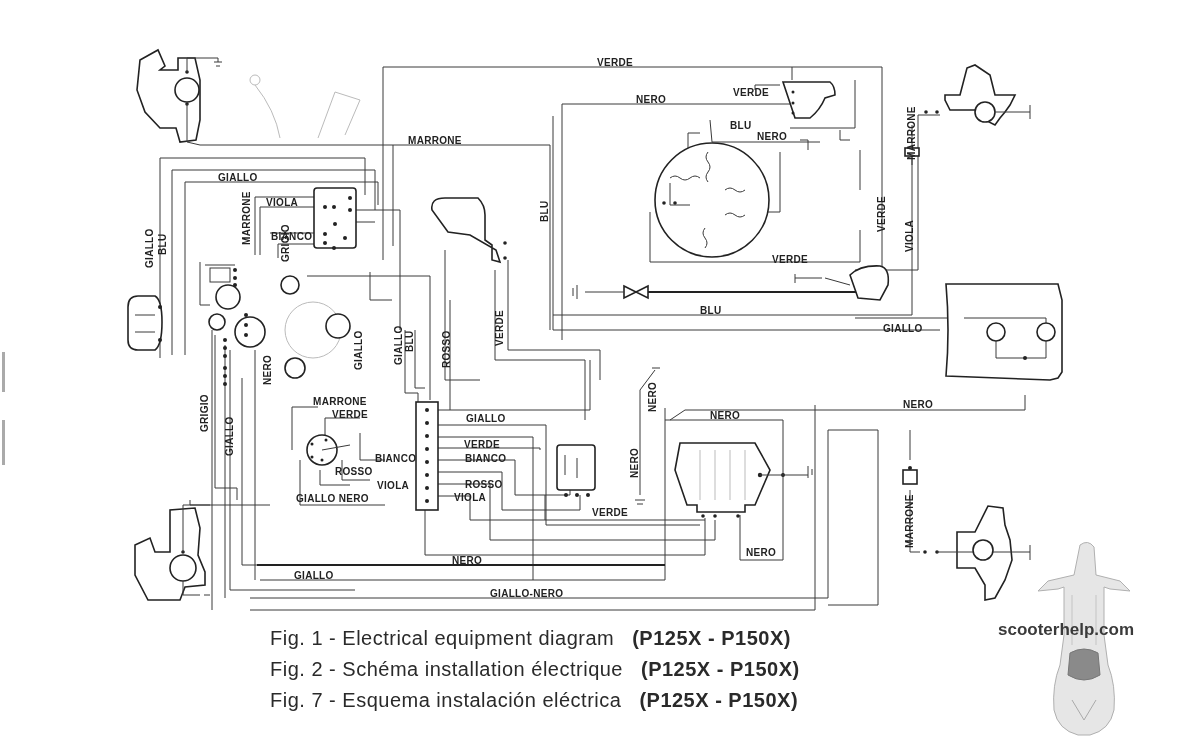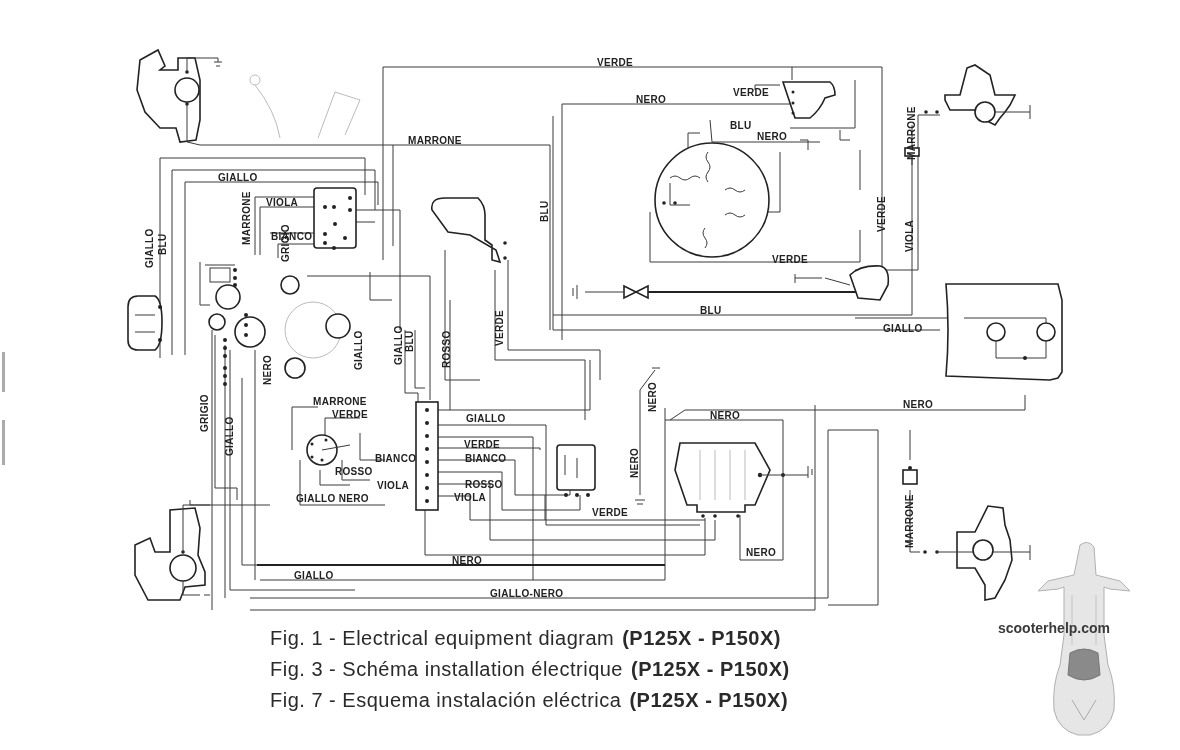--- a/index.html
+++ b/index.html
@@ -5,23 +5,23 @@
   html, body { margin: 0; padding: 0; background: #ffffff; }
   body { width: 1180px; height: 750px; position: relative; overflow: hidden; font-family: "Liberation Sans", sans-serif; }
   #diagram { position: absolute; left: 0; top: 0; width: 1180px; height: 750px; }
   #diagram text.lbl { font-family: "Liberation Sans", sans-serif; font-size: 10px; font-weight: bold; fill: #222; letter-spacing: 0.3px; }
   .w { stroke: #3a3a3a; stroke-width: 1; fill: none; }
   .wt { stroke: #222; stroke-width: 2; fill: none; }
   .sh { stroke: #222; stroke-width: 1.6; fill: #fff; }
   .faint { stroke: #bbb; stroke-width: 1; fill: none; }
   .dot { fill: #222; }
   .caption { position: absolute; left: 270px; font-size: 20px; color: #2a2a2a; letter-spacing: 0.5px; white-space: nowrap; }
-  .caption .model { font-weight: bold; margin-left: 8px; }
+  .caption .model { font-weight: bold; margin-left: 18px; }
   .cap1 { top: 627px; } .cap2 { top: 658px; } .cap3 { top: 689px; }
-  .watermark { position: absolute; left: 998px; top: 620px; font-size: 14px; font-weight: bold; color: #3a3a3a; }
+  .watermark { position: absolute; left: 998px; top: 620px; font-size: 17px; font-weight: bold; color: #3a3a3a; }
   .scooter { position: absolute; left: 1030px; top: 535px; width: 110px; height: 210px; }
   .edge-mark { position: absolute; left: 2px; width: 3px; background: #aaa; }
 </style>
 </head>
 <body>
 
 <svg id="diagram" viewBox="0 0 1180 750" xmlns="http://www.w3.org/2000/svg">
 
   <g>
 
@@ -401,17 +401,17 @@
   <line x1="66" y1="60" x2="66" y2="110" stroke="#c4c4c4"></line>
   <path d="M42,165 L54,185 L66,165" fill="none" stroke="#aaa"></path>
 </svg>
 
 <div class="watermark">scooterhelp.com</div>
 
 <div class="caption cap1">
   <span>Fig. 1 - Electrical equipment diagram</span><span class="model">(P125X - P150X)</span>
 </div>
 <div class="caption cap2">
-  <span>Fig. 3 - Schéma installation électrique</span><span class="model">(P125X - P150X)</span>
+  <span>Fig. 2 - Schéma installation électrique</span><span class="model">(P125X - P150X)</span>
 </div>
 <div class="caption cap3">
   <span>Fig. 7 - Esquema instalación eléctrica</span><span class="model">(P125X - P150X)</span>
 </div>
 
 </body></html>

